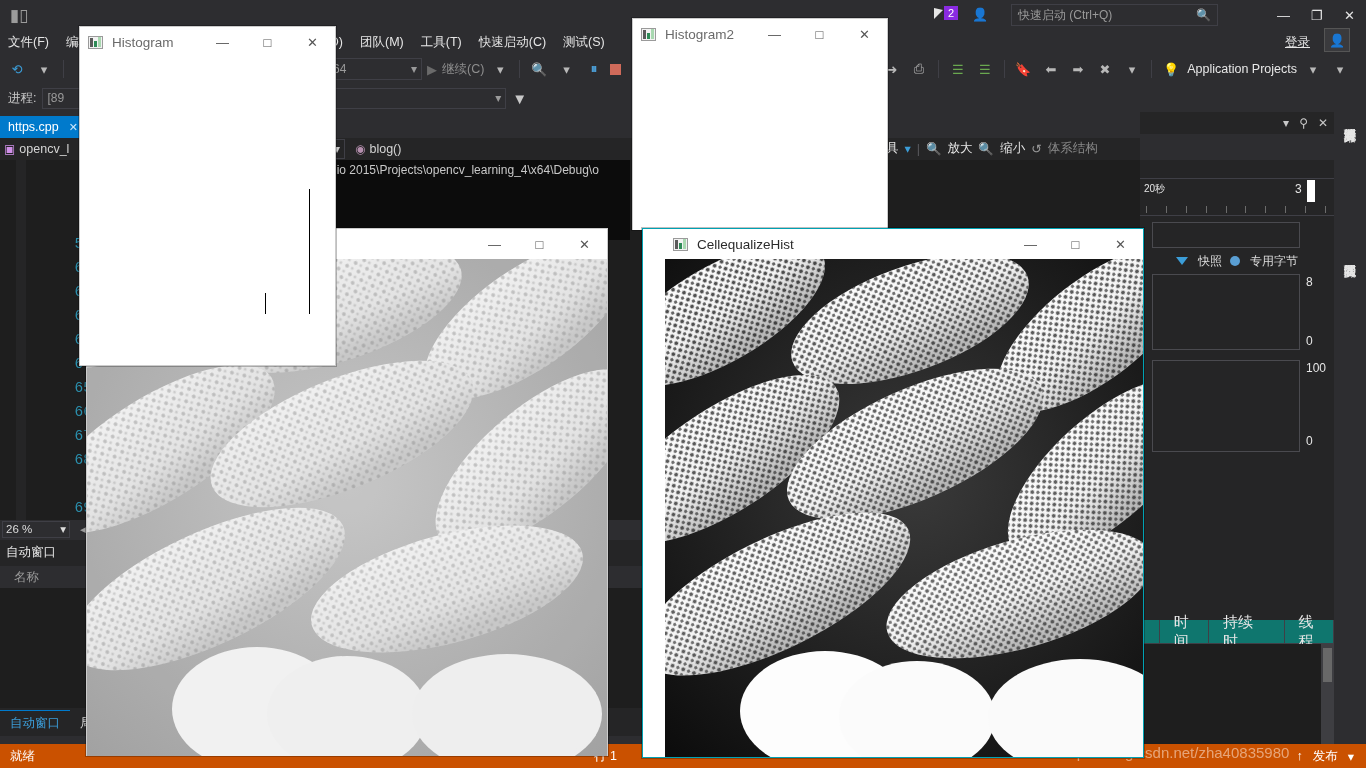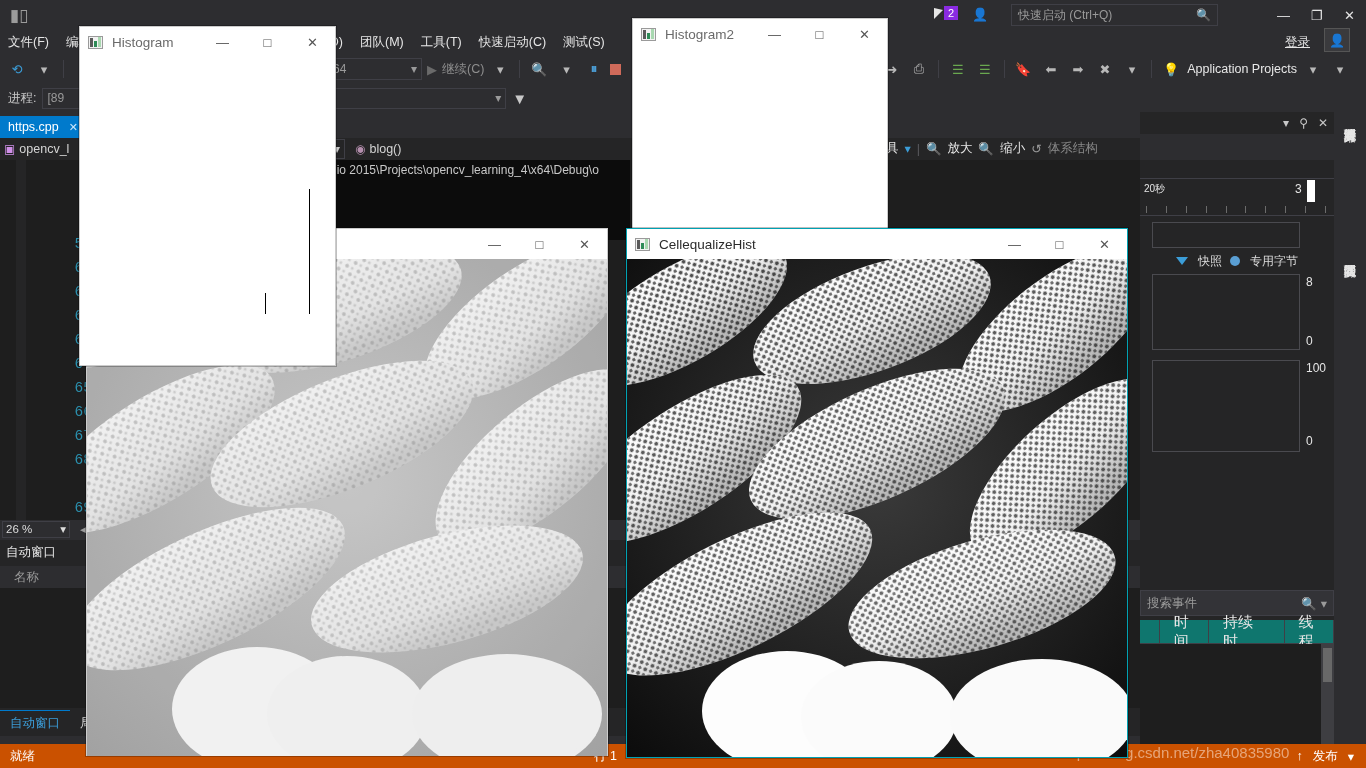--- a/index.html
+++ b/index.html
@@ -391,24 +391,20 @@
     </div>
 
     <div class="graph-box" style="left:12px;top:162px;width:148px;height:76px"></div>
     <span class="graph-lbl" style="left:166px;top:163px">8</span>
     <span class="graph-lbl" style="left:166px;top:222px">0</span>
 
     <div class="graph-box" style="left:12px;top:248px;width:148px;height:92px"></div>
     <span class="graph-lbl" style="left:166px;top:249px">100</span>
     <span class="graph-lbl" style="left:166px;top:322px">0</span>
 
-    <div class="diag-search">
-      <span>搜索事件</span>
-      <span>🔍 ▾</span>
-    </div>
     <div class="diag-cols">
       <div style="width:20px"></div>
       <div>时间</div>
       <div>持续时...</div>
       <div>线程</div>
     </div>
     <div class="diag-list"></div>
     <div class="vscroll" style="top:532px;height:170px;right:0">
       <div class="thumb" style="top:4px;height:34px"></div>
     </div>
@@ -656,21 +652,21 @@
       <div>□</div>
       <div>✕</div>
     </div>
   </div>
   <div class="cv-body" style="height:181px;"></div>
 </div>
 
 <div style="position:absolute;left:678px;top:166px;width:1px;height:64px;background:#000;z-index:34;"></div>
 <div style="position:absolute;left:653px;top:154px;width:1px;height:76px;background:#000;z-index:34;"></div>
 
-<div class="cvwin active" style="left:626px;top:228px;width:502px;height:530px;z-index:40;">
+<div class="cvwin active" style="left:642px;top:228px;width:502px;height:530px;z-index:40;padding-left:22px;">
   <div class="cv-title">
     <span class="cv-ico">
       <i class="a"></i>
         <i class="b"></i>
         <i class="c"></i>
     </span>
     <span class="cv-name">CellequalizeHist</span>
     <div class="cv-btns">
       <div>—</div>
       <div>□</div>

